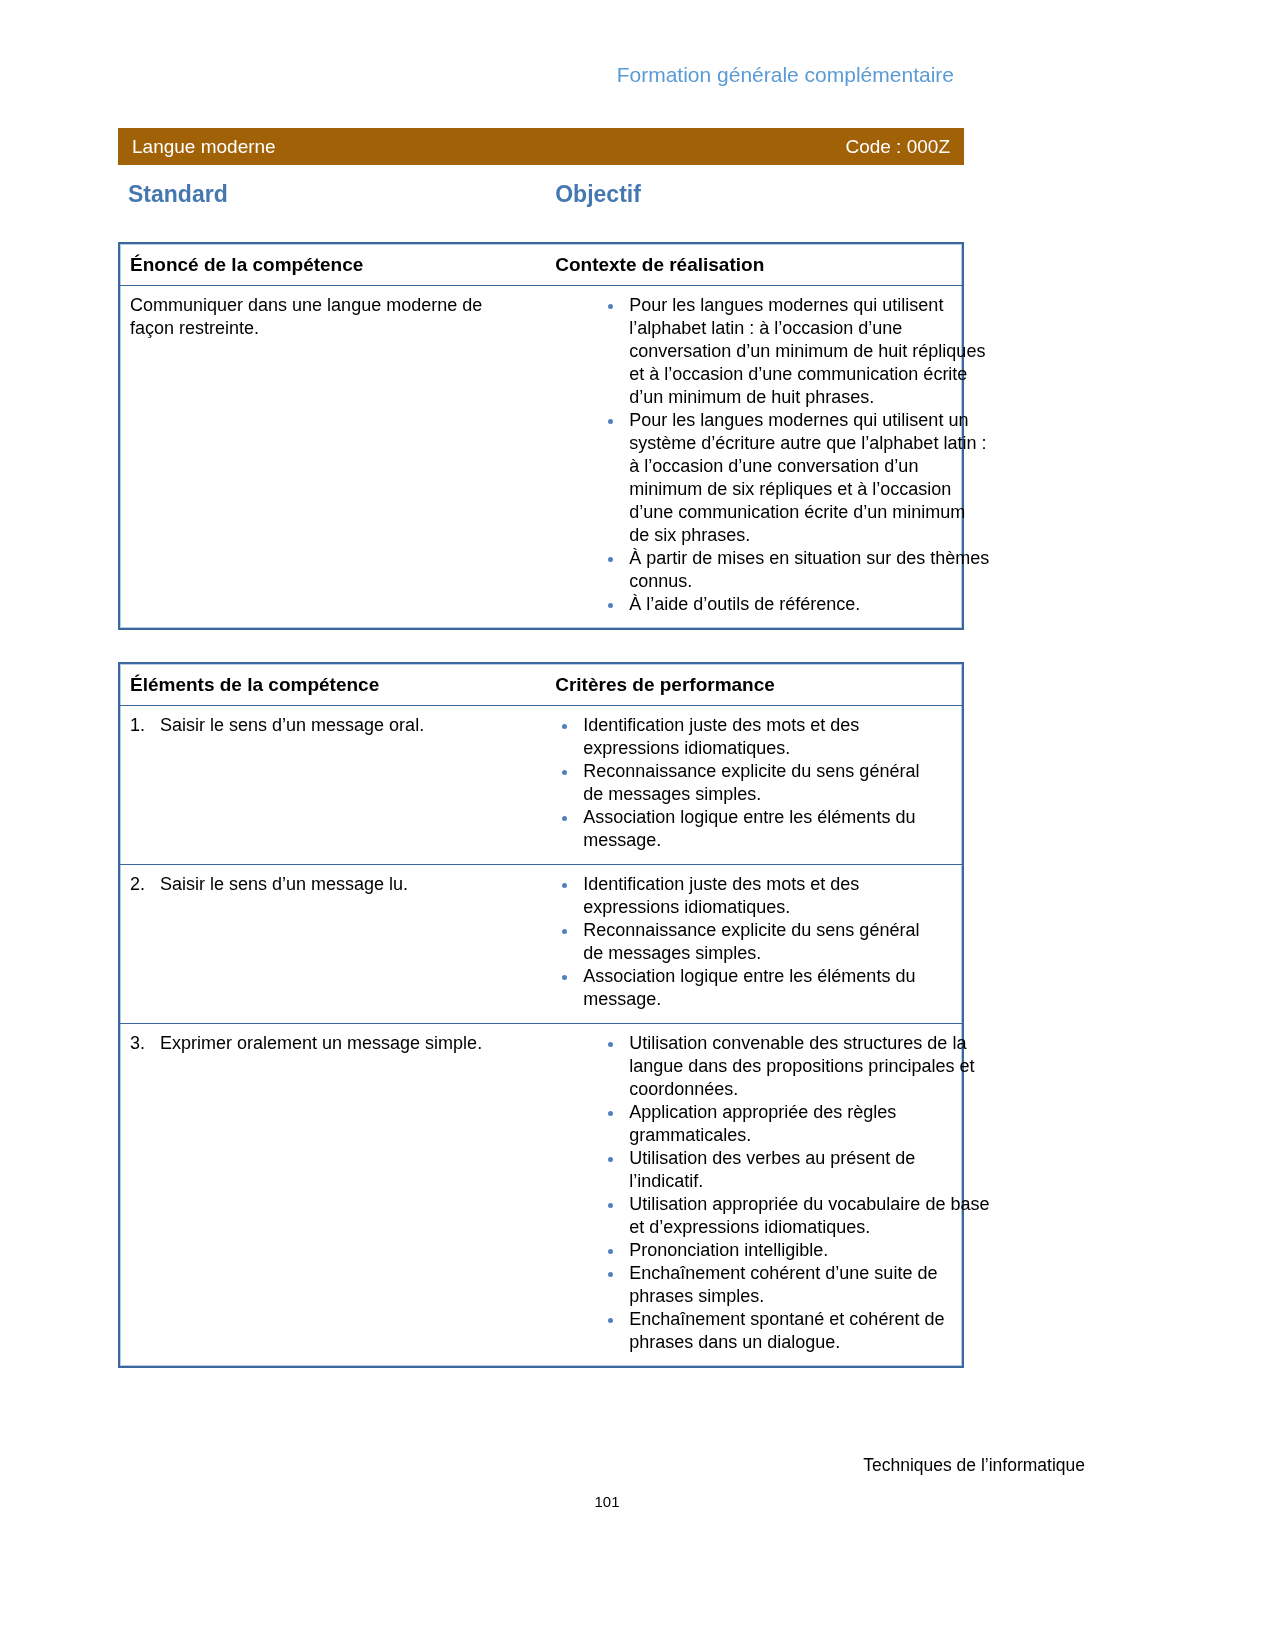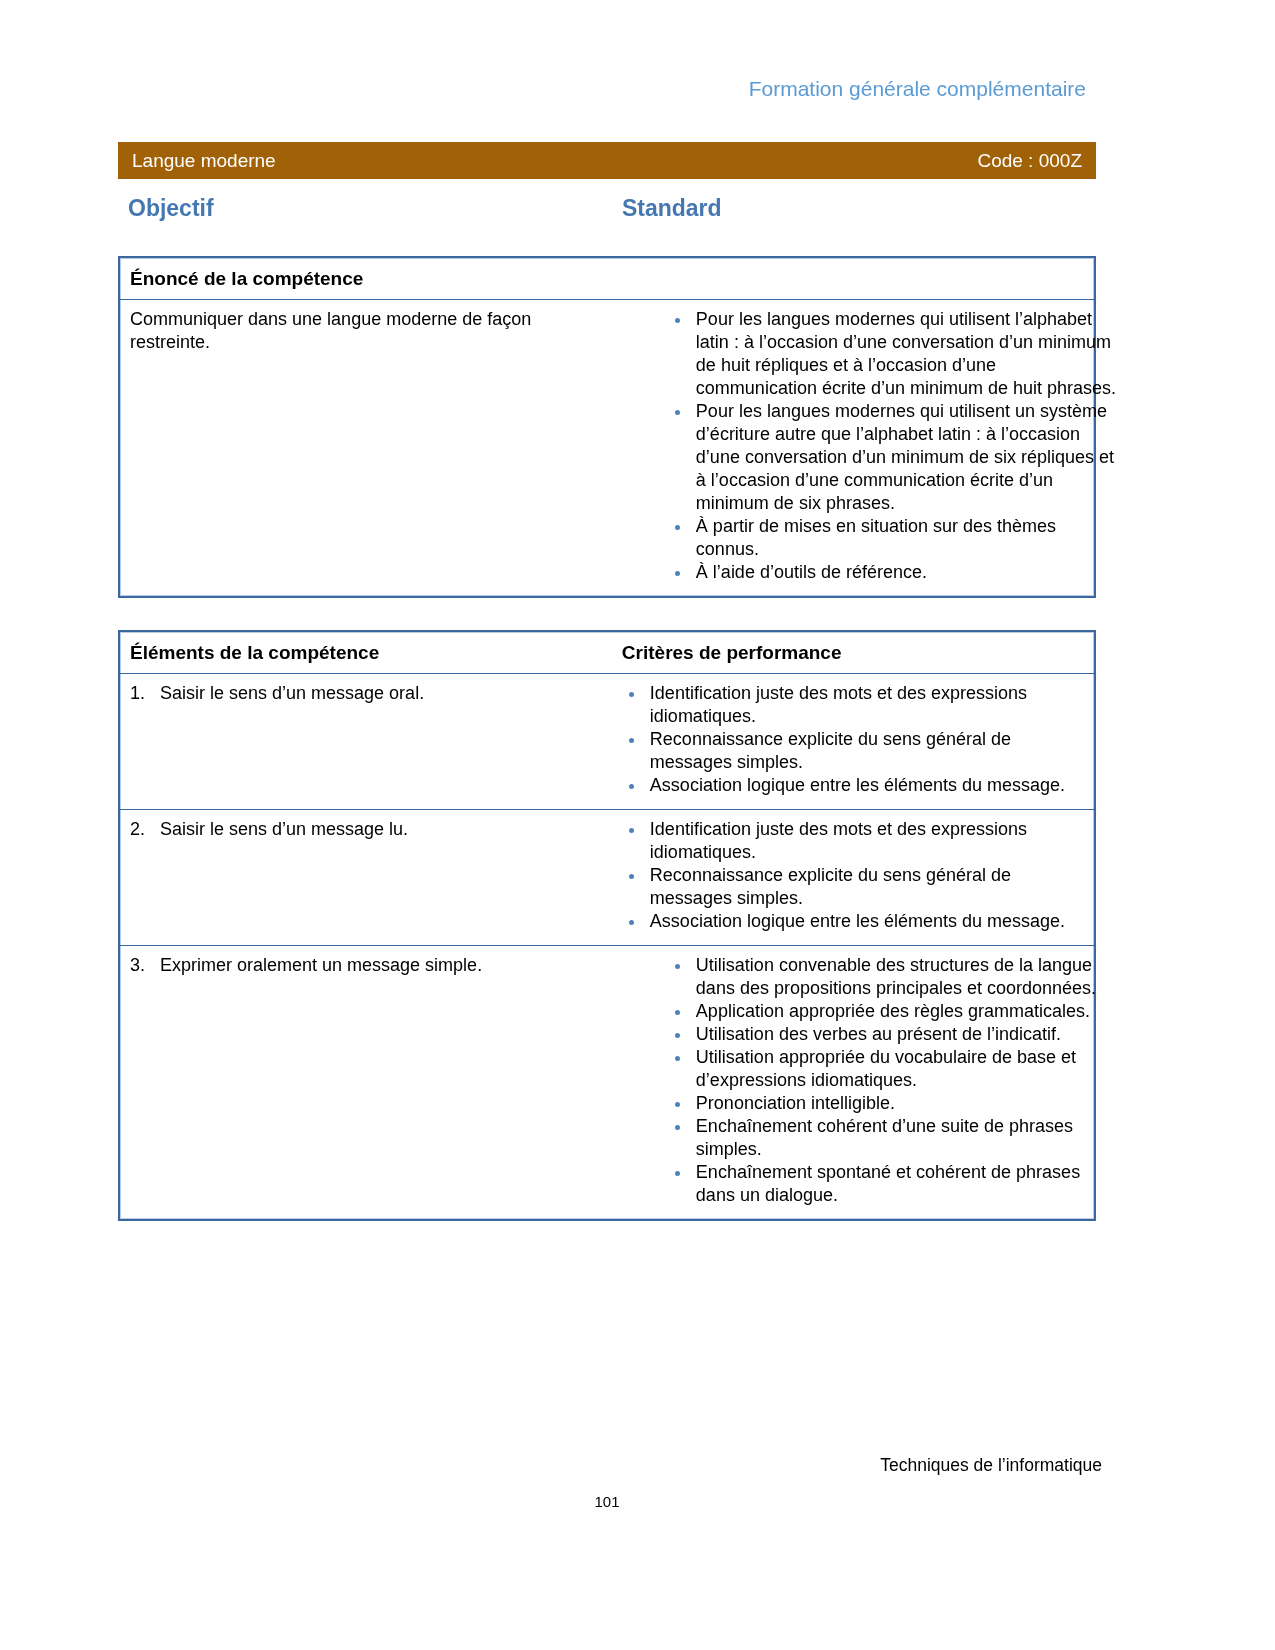--- a/index.html
+++ b/index.html
@@ -7,22 +7,22 @@
     position:relative;
     width:1275px;height:1650px;
     margin:0 auto;
     background:#ffffff;
     font-family:"Liberation Sans", sans-serif;
     color:#000;
     overflow:hidden;
   }
   .content{
     position:absolute;
-    left:118px; top:76px;
-    width:978px;
+    left:118px; top:62px;
+    width:846px;
   }
   .doc-header{
     text-align:right;
     color:#5b9bd5;
     font-size:21px;
     line-height:26px;
     padding-right:10px;
     margin-bottom:40px;
   }
   .banner{
@@ -77,21 +77,21 @@
     margin:0;
     padding-left:30px;
     list-style:disc;
   }
   ul.bullets li{ padding-left:4px; }
   ul.bullets li::marker{ color:#4f81bd; }
   .num-item{ display:flex; }
   .num-item .num{ flex:none; width:30px; }
   .footer-right{
     position:absolute;
-    left:135px; top:1455px;
+    left:118px; top:1455px;
     width:978px;
     text-align:right;
     font-size:17.5px;
     padding-right:11px;
     box-sizing:border-box;
   }
   .page-num{
     position:absolute;
     left:118px; top:1493px;
     width:978px;
@@ -106,27 +106,28 @@
   <div class="content">
 
     <div class="doc-header">Formation générale complémentaire</div>
 
     <div class="banner">
       <span>Langue moderne</span>
       <span>Code : 000Z</span>
     </div>
 
     <div class="col-heads">
+      <div class="col-head">Standard</div>
       <div class="col-head">Objectif</div>
-      <div class="col-head">Standard</div>
     </div>
 
     <div class="ctable">
       <div class="trow thead">
         <div class="cell left">Énoncé de la compétence</div>
+        <div class="cell right">Contexte de réalisation</div>
       </div>
       <div class="trow">
         <div class="cell left">Communiquer dans une langue moderne de façon restreinte.</div>
         <div class="cell right">
           <ul class="bullets">
               <li>Pour les langues modernes qui utilisent l’alphabet latin : à l’occasion d’une conversation d’un minimum de huit répliques et à l’occasion d’une communication écrite d’un minimum de huit phrases.</li>
               <li>Pour les langues modernes qui utilisent un système d’écriture autre que l’alphabet latin : à l’occasion d’une conversation d’un minimum de six répliques et à l’occasion d’une communication écrite d’un minimum de six phrases.</li>
               <li>À partir de mises en situation sur des thèmes connus.</li>
               <li>À l’aide d’outils de référence.</li>
             </ul>

